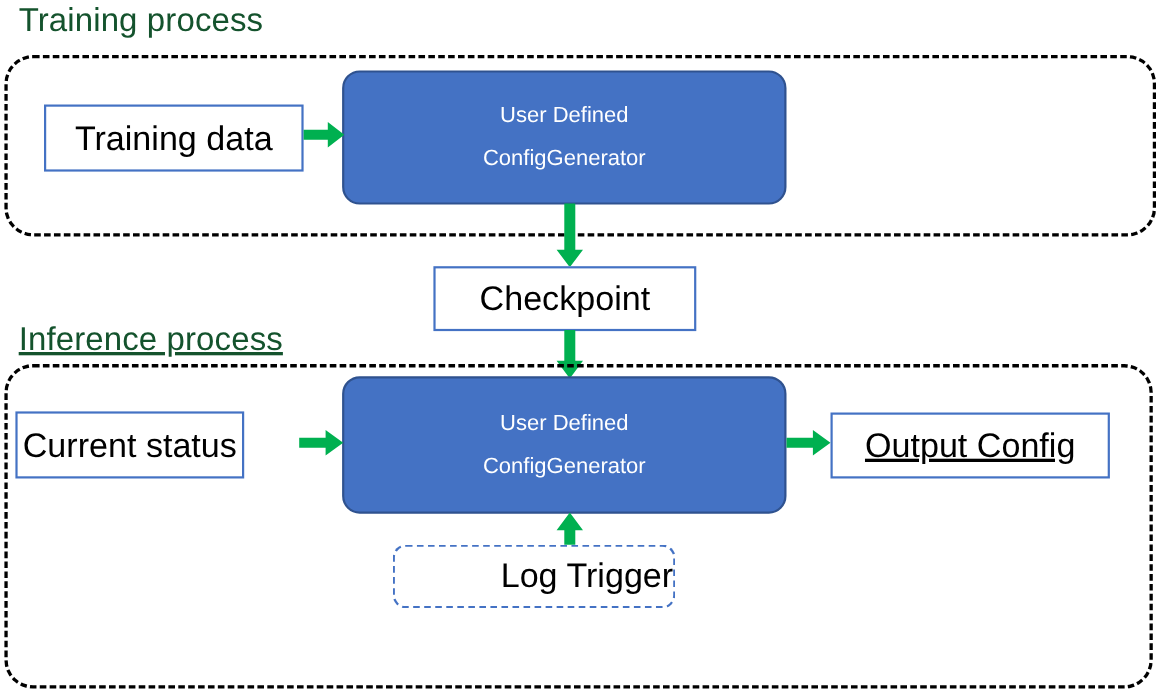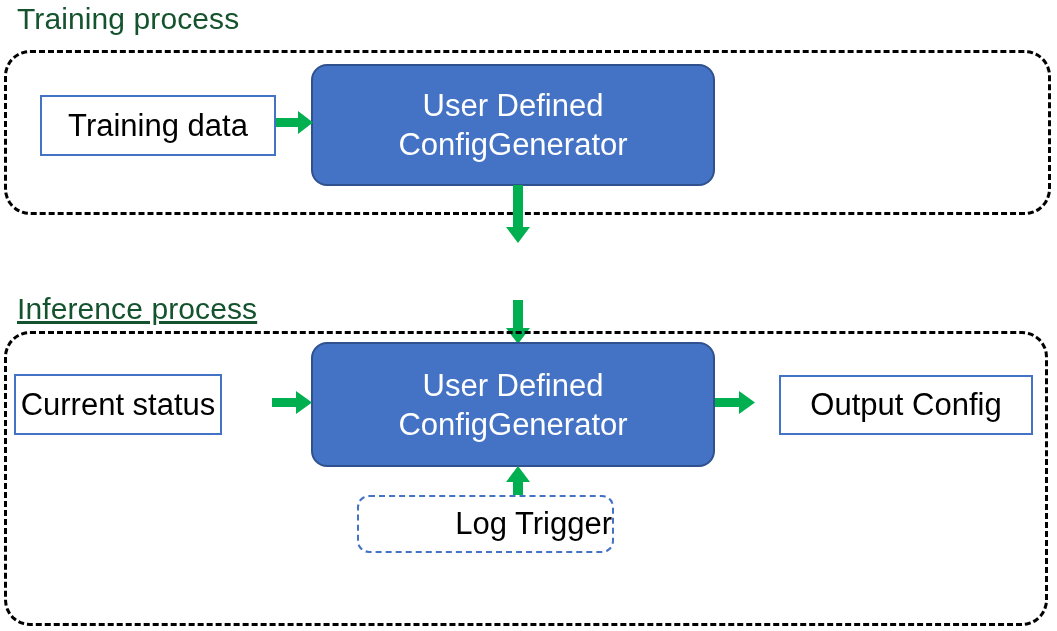--- a/index.html
+++ b/index.html
@@ -59,36 +59,36 @@
     border: 2px solid #4472C4;
     border-radius: 0;
     font-size: 31px;
     line-height: 34px;
     color: #000000;
     white-space: nowrap;
   }
   #box-training-data { left: 40px;  top: 95px;  width: 236px; height: 61px; }
   #box-checkpoint    { left: 394px; top: 242px; width: 239px; height: 59px; }
   #box-current-status{ left: 14px;  top: 374px; width: 208px; height: 61px; }
-  #box-output-config { left: 779px; top: 375px; width: 254px; height: 60px; }
+  #box-output-config { left: 755px; top: 375px; width: 254px; height: 60px; text-decoration: underline; }
 
   
   .blue-box {
     position: absolute;
     box-sizing: border-box;
     display: flex;
     flex-direction: column;
     align-items: center;
     justify-content: center;
     text-align: center;
     background: #4472C4;
     border: 2px solid #2F528F;
     border-radius: 16px;
     color: #ffffff;
-    font-size: 31px;
+    font-size: 20px;
     line-height: 39px;
     white-space: nowrap;
   }
   #blue-training  { left: 311px; top: 64px;  width: 404px; height: 122px; }
   #blue-inference { left: 311px; top: 342px; width: 404px; height: 125px; }
 
   
   .trigger-box {
     position: absolute;
     box-sizing: border-box;
@@ -143,20 +143,23 @@
       <path d="M0 10 H22 V3 L37 14.5 L22 26 V19 H0 Z" fill="#00B050"></path>
     </svg>
   </div>
 
   <div class="arrow" id="arrow-generator-to-checkpoint">
     <svg width="30" height="60" viewBox="0 0 30 60">
       <path d="M10 0 H20 V42 H27 L15 58 L3 42 H10 Z" fill="#00B050"></path>
     </svg>
   </div>
 
+  <div class="box" id="box-checkpoint">
+    <span>Checkpoint</span>
+  </div>
 
   <div class="arrow" id="arrow-checkpoint-to-generator">
     <svg width="30" height="46" viewBox="0 0 30 46">
       <path d="M10 0 H20 V28 H27 L15 44 L3 28 H10 Z" fill="#00B050"></path>
     </svg>
   </div>
 
   <div class="section-caption" id="caption-inference">Inference process</div>
 
   <div class="group-container" id="group-inference"></div>

